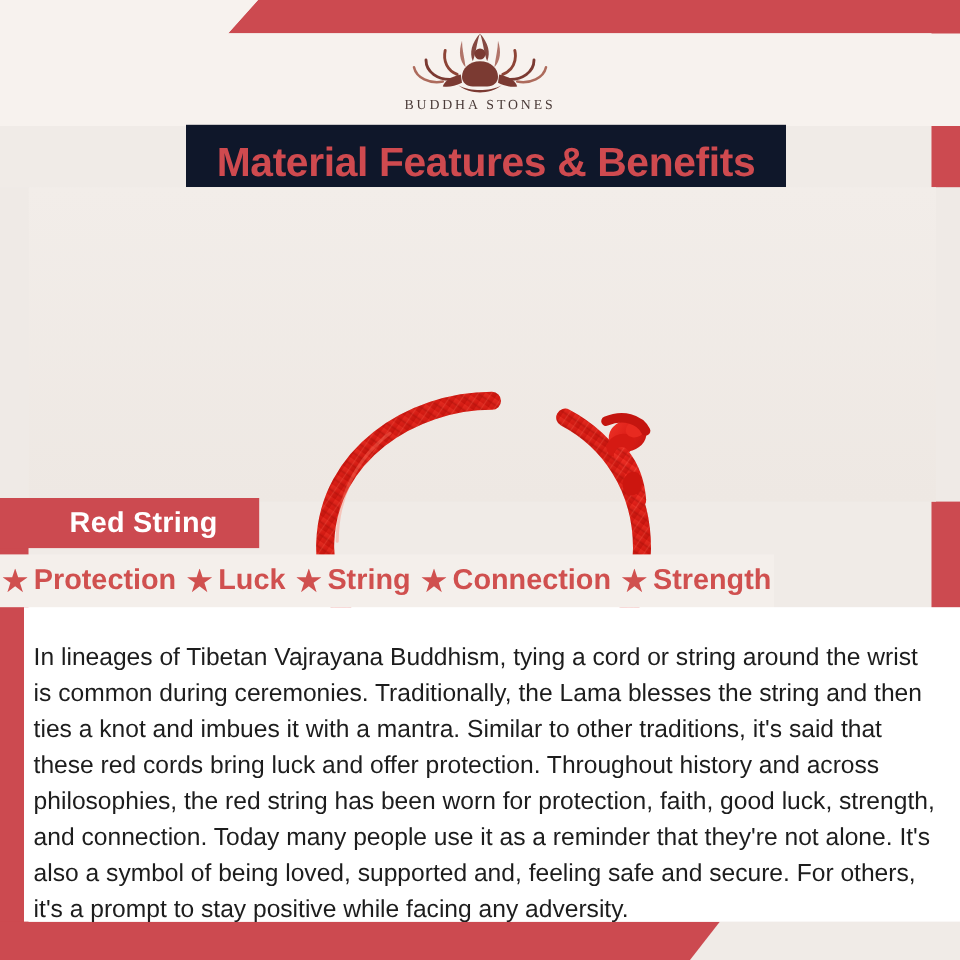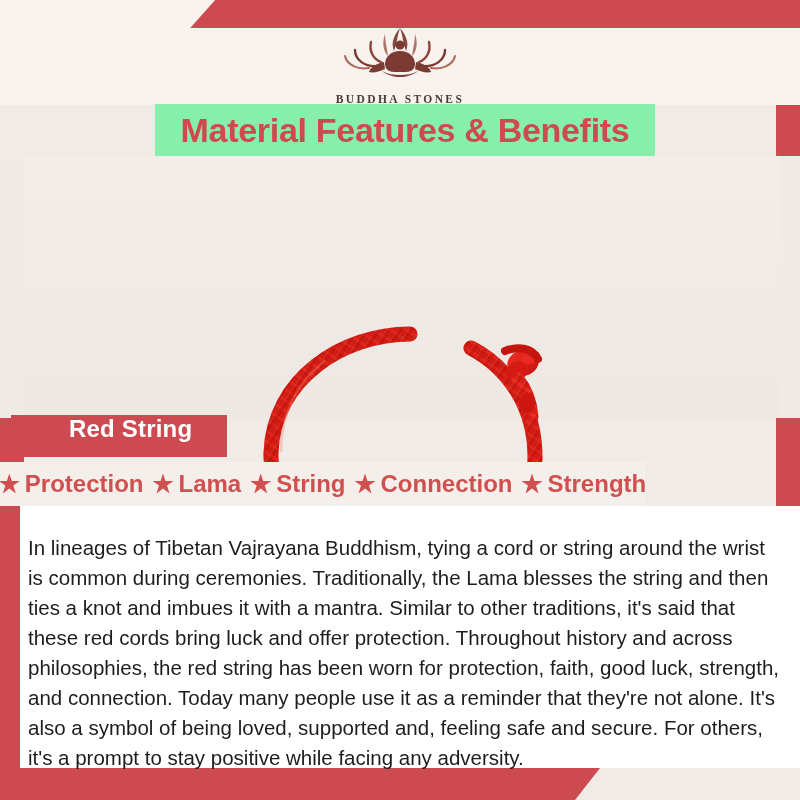--- a/index.html
+++ b/index.html
@@ -43,31 +43,31 @@
     position:absolute;left:0;top:0;width:800px;height:105px;
     background:#f7f2ee;
     clip-path:polygon(0 0, 215px 0, 190px 28px, 800px 28px, 800px 105px, 0 105px);
   }
   .logo-wrap{
     position:absolute;left:0;top:18px;width:800px;
     display:flex;flex-direction:column;align-items:center;
   }
   .logo-mark{width:150px;height:64px;display:block;}
   .logo-word{
-    margin-top:11px;
+    margin-top:0;
     font-family:"Liberation Serif", serif;
     font-size:11.5px;letter-spacing:2.4px;
-    color:#4a3b38;font-weight:700;
+    color:#4a3b38;font-weight:400;
   }
 
   
   .title-plaque{
     position:absolute;left:155px;top:104px;width:500px;height:52px;
-    background:#86efac;
-    display:flex;align-items:center;justify-content:center;
+    background:#0f172a;
+    display:flex;align-items:flex-end;justify-content:center;
   }
   .title-text{
     font-size:34px;font-weight:bold;color:#cf4a4f;
     letter-spacing:-0.3px;white-space:nowrap;
   }
 
   
   .photo-area{
     position:absolute;left:0;top:156px;width:800px;height:262px;
     background:#efeae6;
@@ -76,21 +76,21 @@
     position:absolute;left:24px;top:0;width:756px;height:262px;
     background:linear-gradient(180deg,#f2ede9 0%, #eee8e3 100%);
   }
   .bracelet{position:absolute;left:235px;top:165px;width:350px;height:265px;}
 
   
   .ribbon{
     position:absolute;left:0;top:415px;width:216px;height:42px;
     background:#cc4a50;
     clip-path:polygon(0 0, 265px 0, 232px 42px, 0 42px);
-    display:flex;margin-left:11px;
+    display:flex;align-items:center;
   }
   .ribbon-label{
     margin-left:58px;color:#ffffff;font-size:24px;font-weight:bold;
     letter-spacing:0.2px;
   }
 
   
   .benefits{
     position:absolute;left:0;top:462px;width:645px;height:44px;
     display:flex;align-items:center;justify-content:center;
@@ -206,21 +206,21 @@
     <span class="ribbon-label">Red String</span>
   </div>
 
   <div class="benefits">
     <div class="benefit">
       <span class="star"></span>
       <span>Protection</span>
     </div>
     <div class="benefit">
       <span class="star"></span>
-      <span>Lama</span>
+      <span>Luck</span>
     </div>
     <div class="benefit">
       <span class="star"></span>
       <span>String</span>
     </div>
     <div class="benefit">
       <span class="star"></span>
       <span>Connection</span>
     </div>
     <div class="benefit">

